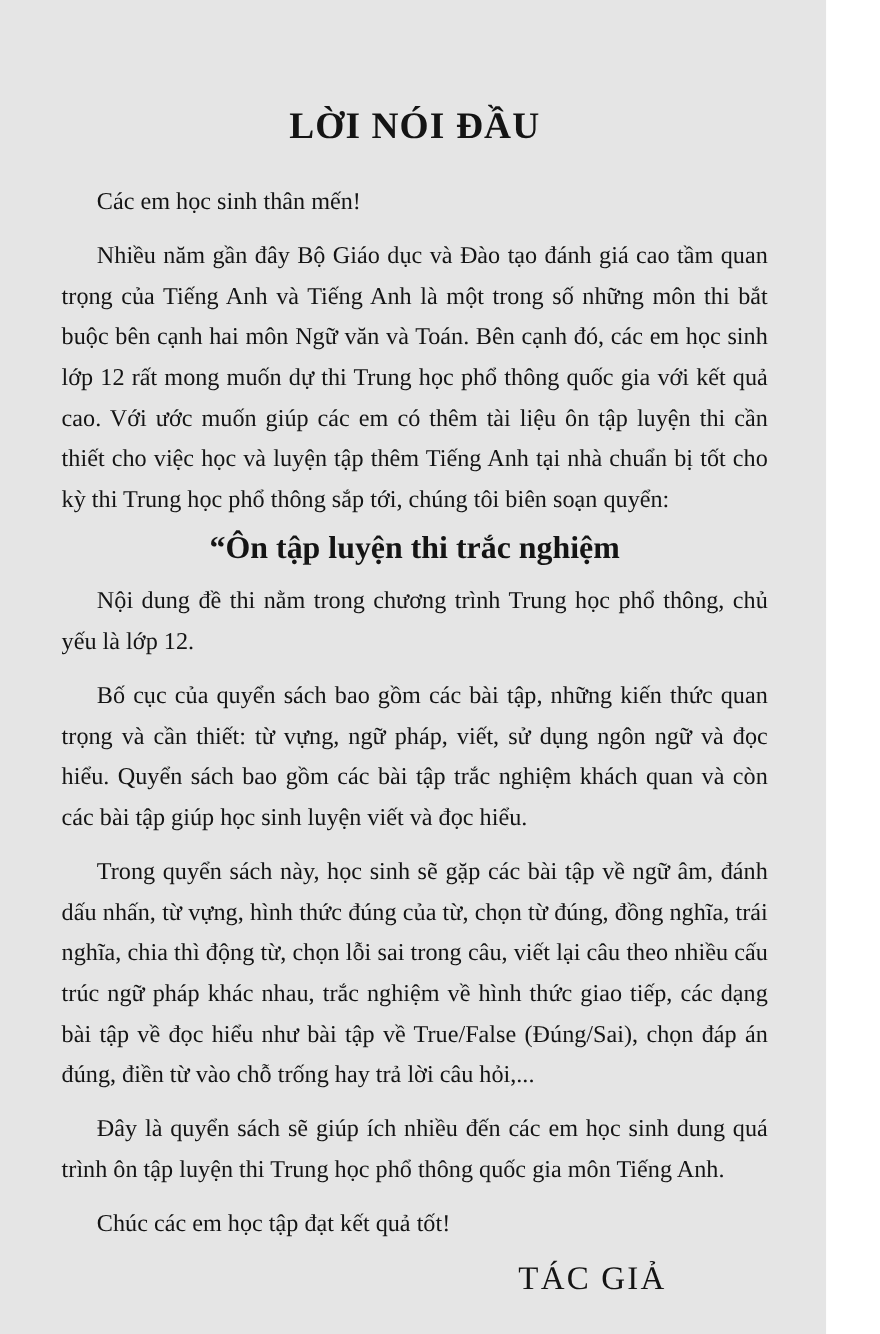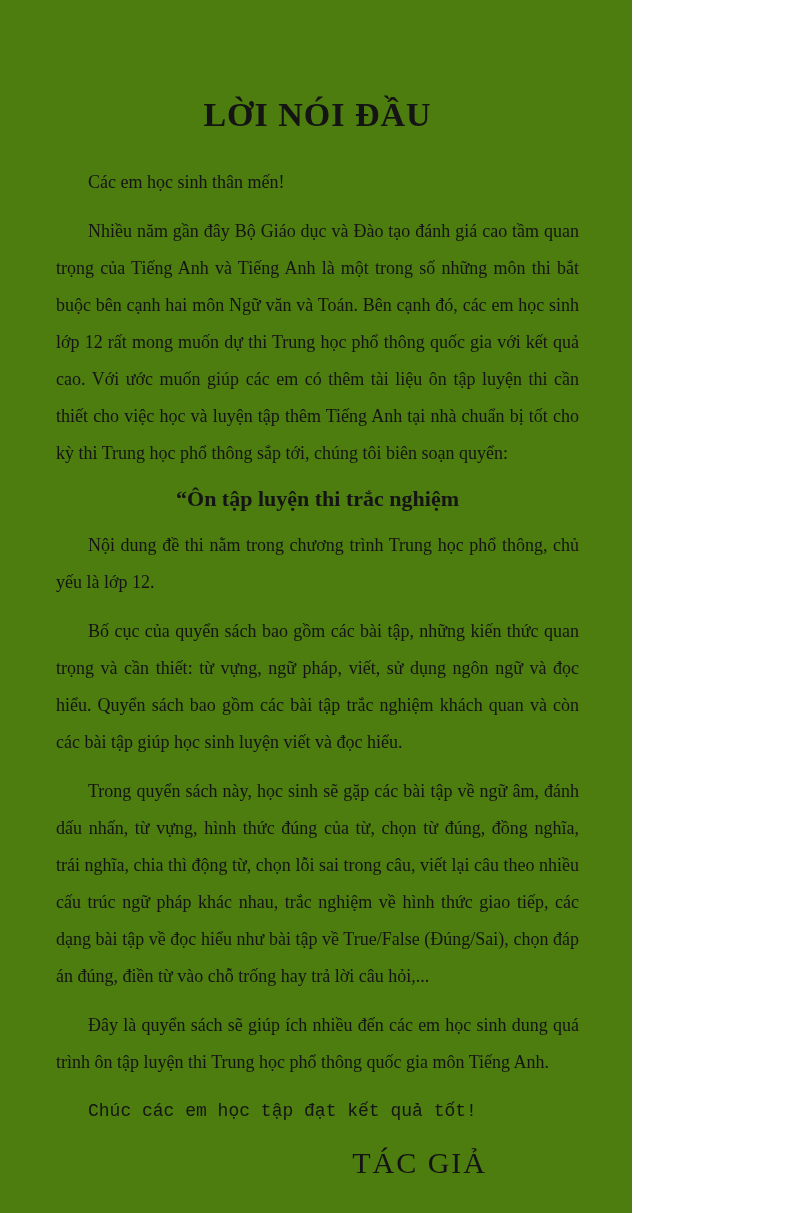--- a/index.html
+++ b/index.html
@@ -2,60 +2,59 @@
 <html lang="vi"><head>
 <meta charset="utf-8">
 <style>
   html, body {
     margin: 0;
     padding: 0;
     background: #ffffff;
   }
   .page {
     position: relative;
-    width: 632px;
+    width: 751px;
     height: 1213px;
-    background: #4d7c0f;
+    background: #e5e5e5;
     color: #141414;
     font-family: "Liberation Serif", "DejaVu Serif", serif;
     box-sizing: border-box;
     padding: 96px 53px 0 56px;
     overflow: hidden;
   }
   .page-title {
     text-align: center;
     font-size: 34px;
     font-weight: bold;
     letter-spacing: 1px;
     margin: 0 0 30px 0;
   }
   p {
-    font-size: 18px;
+    font-size: 22px;
     line-height: 37px;
     margin: 0;
     text-align: justify;
     text-indent: 32px;
   }
   p + p { margin-top: 12px; }
   .greeting {
     text-align: left;
     margin-top: 0;
   }
   .center-bold {
     text-align: center;
     font-weight: bold;
     text-indent: 0;
-    font-size: 22px;
+    font-size: 29px;
     margin-top: 8px;
   }
   .center-bold.second { margin-top: 2px; }
   .after-quote { margin-top: 10px; }
   .wish {
     text-align: left;
-    font-family: Liberation Mono, monospace;
   }
   .signature {
     text-align: right;
     text-indent: 0;
     font-size: 30px;
     letter-spacing: 2px;
     padding-right: 92px;
     margin-top: 14px;
   }
 </style>

